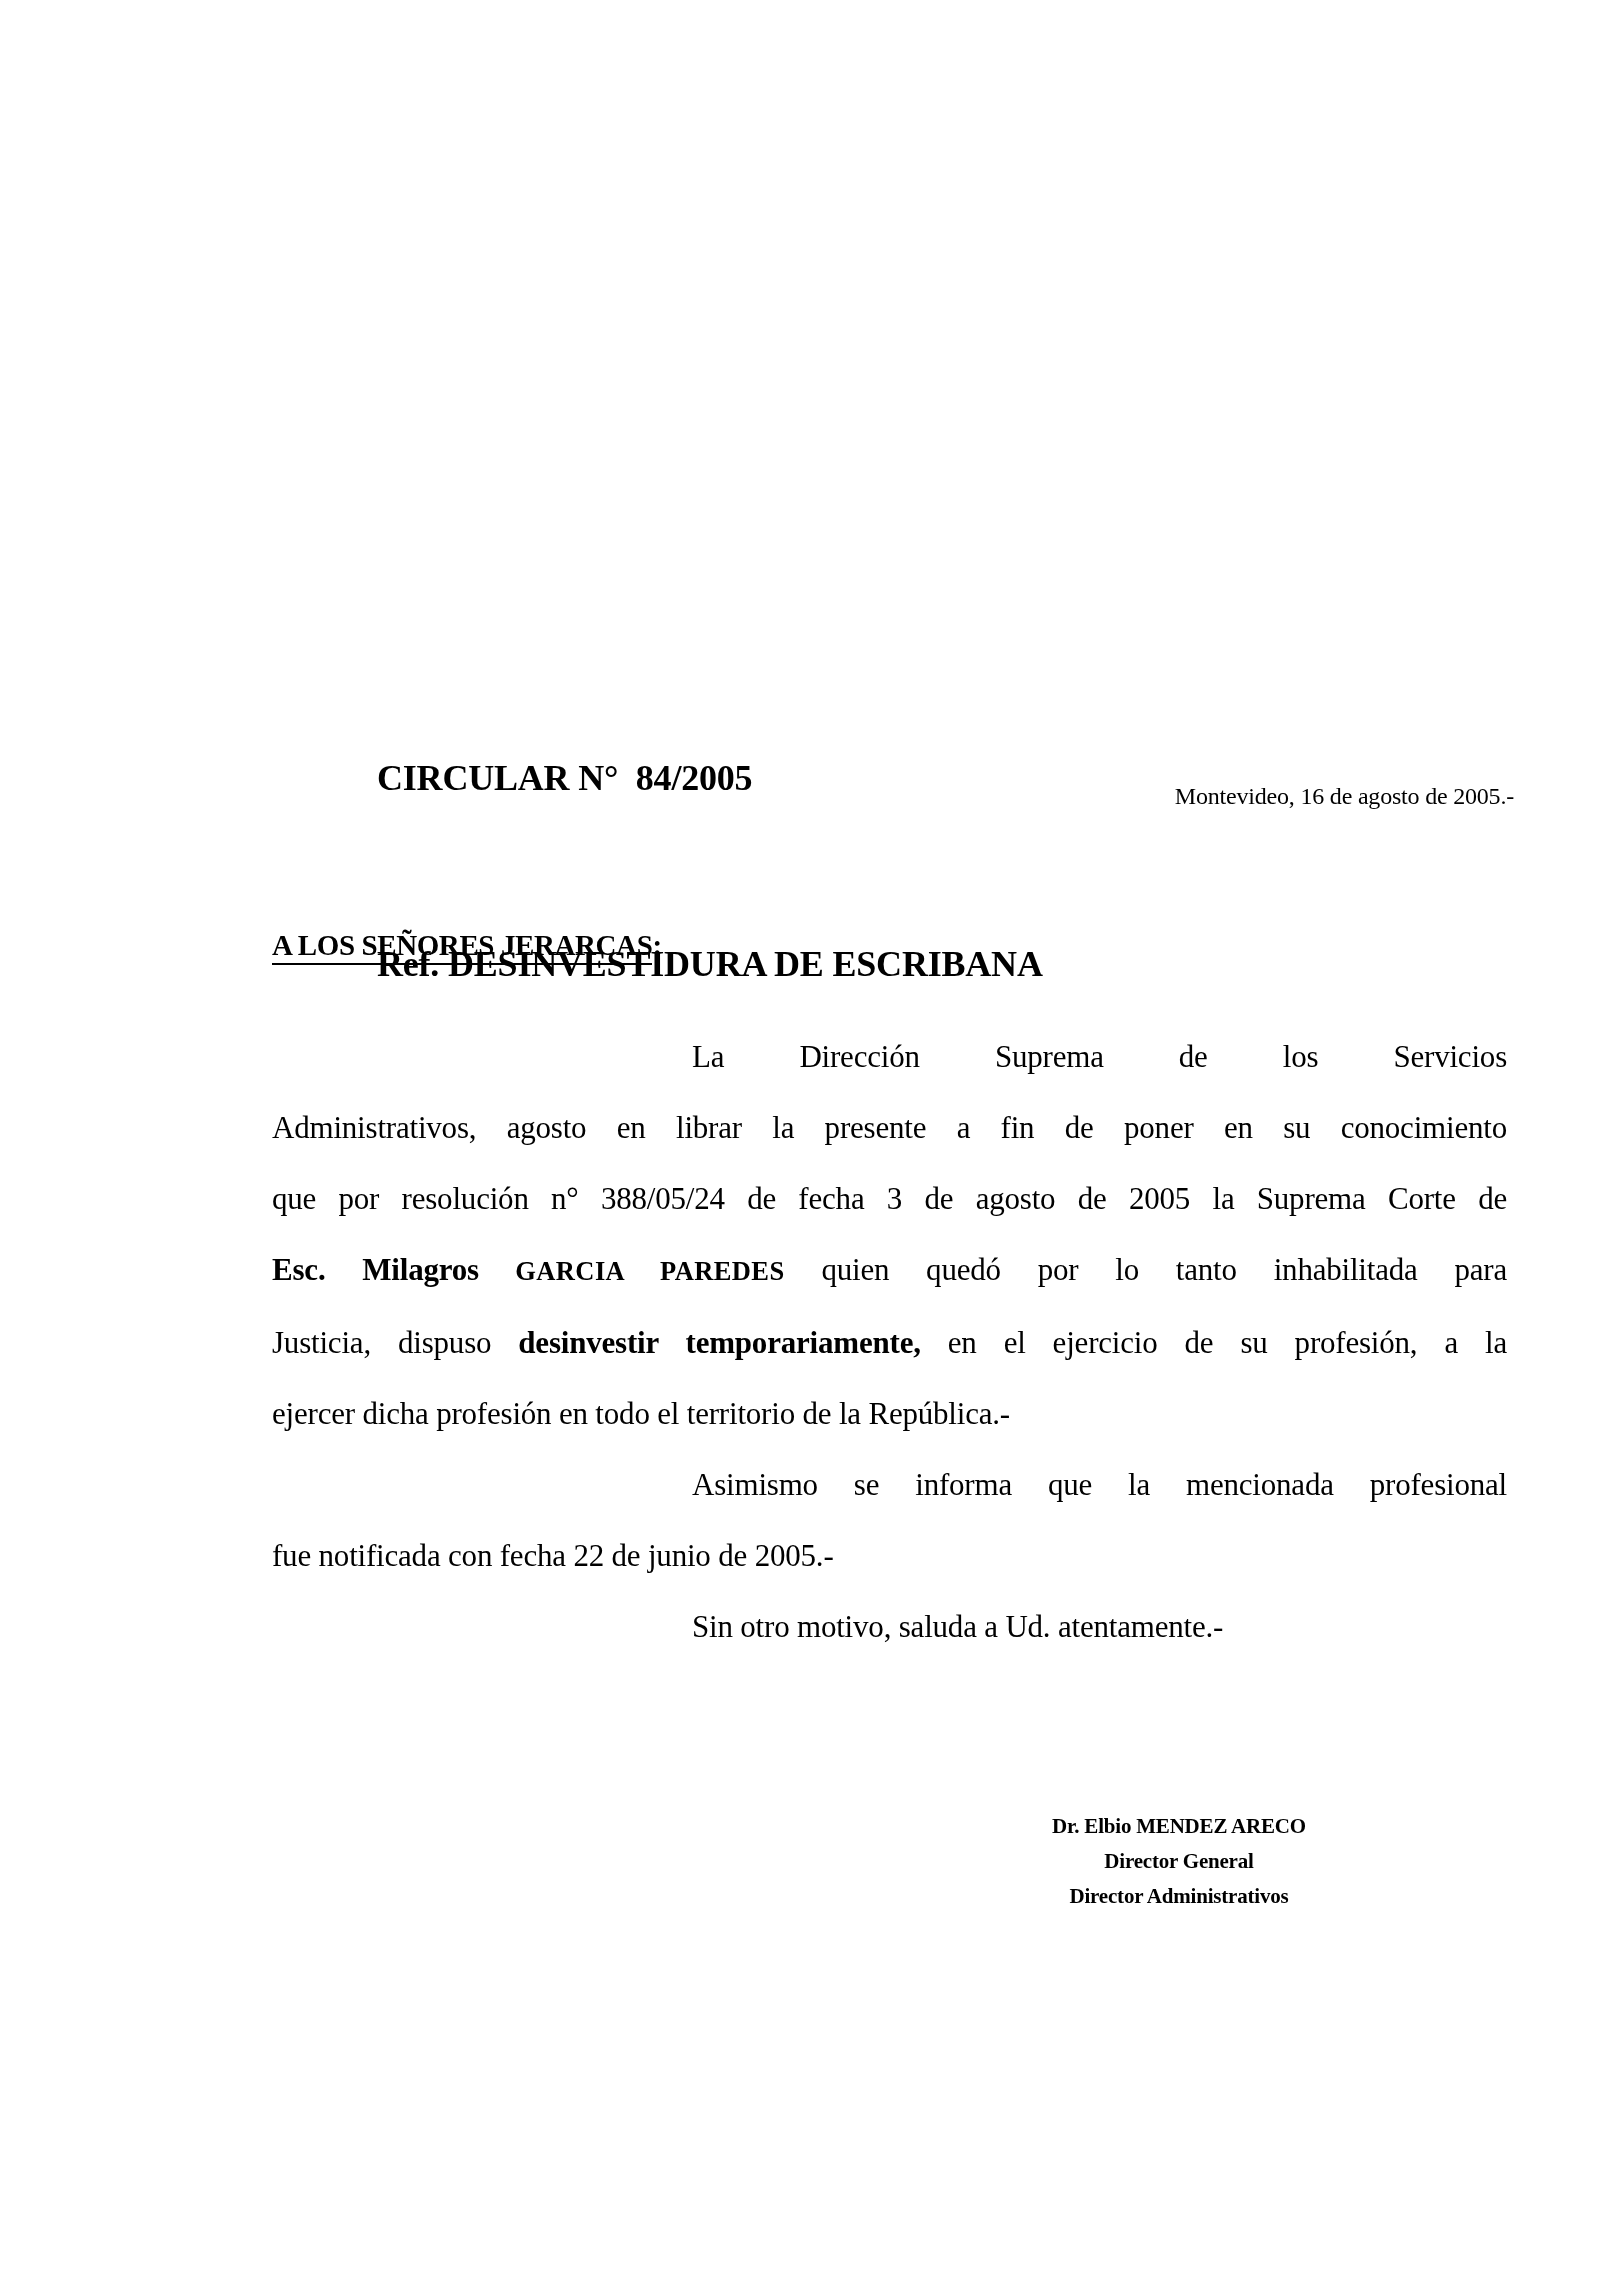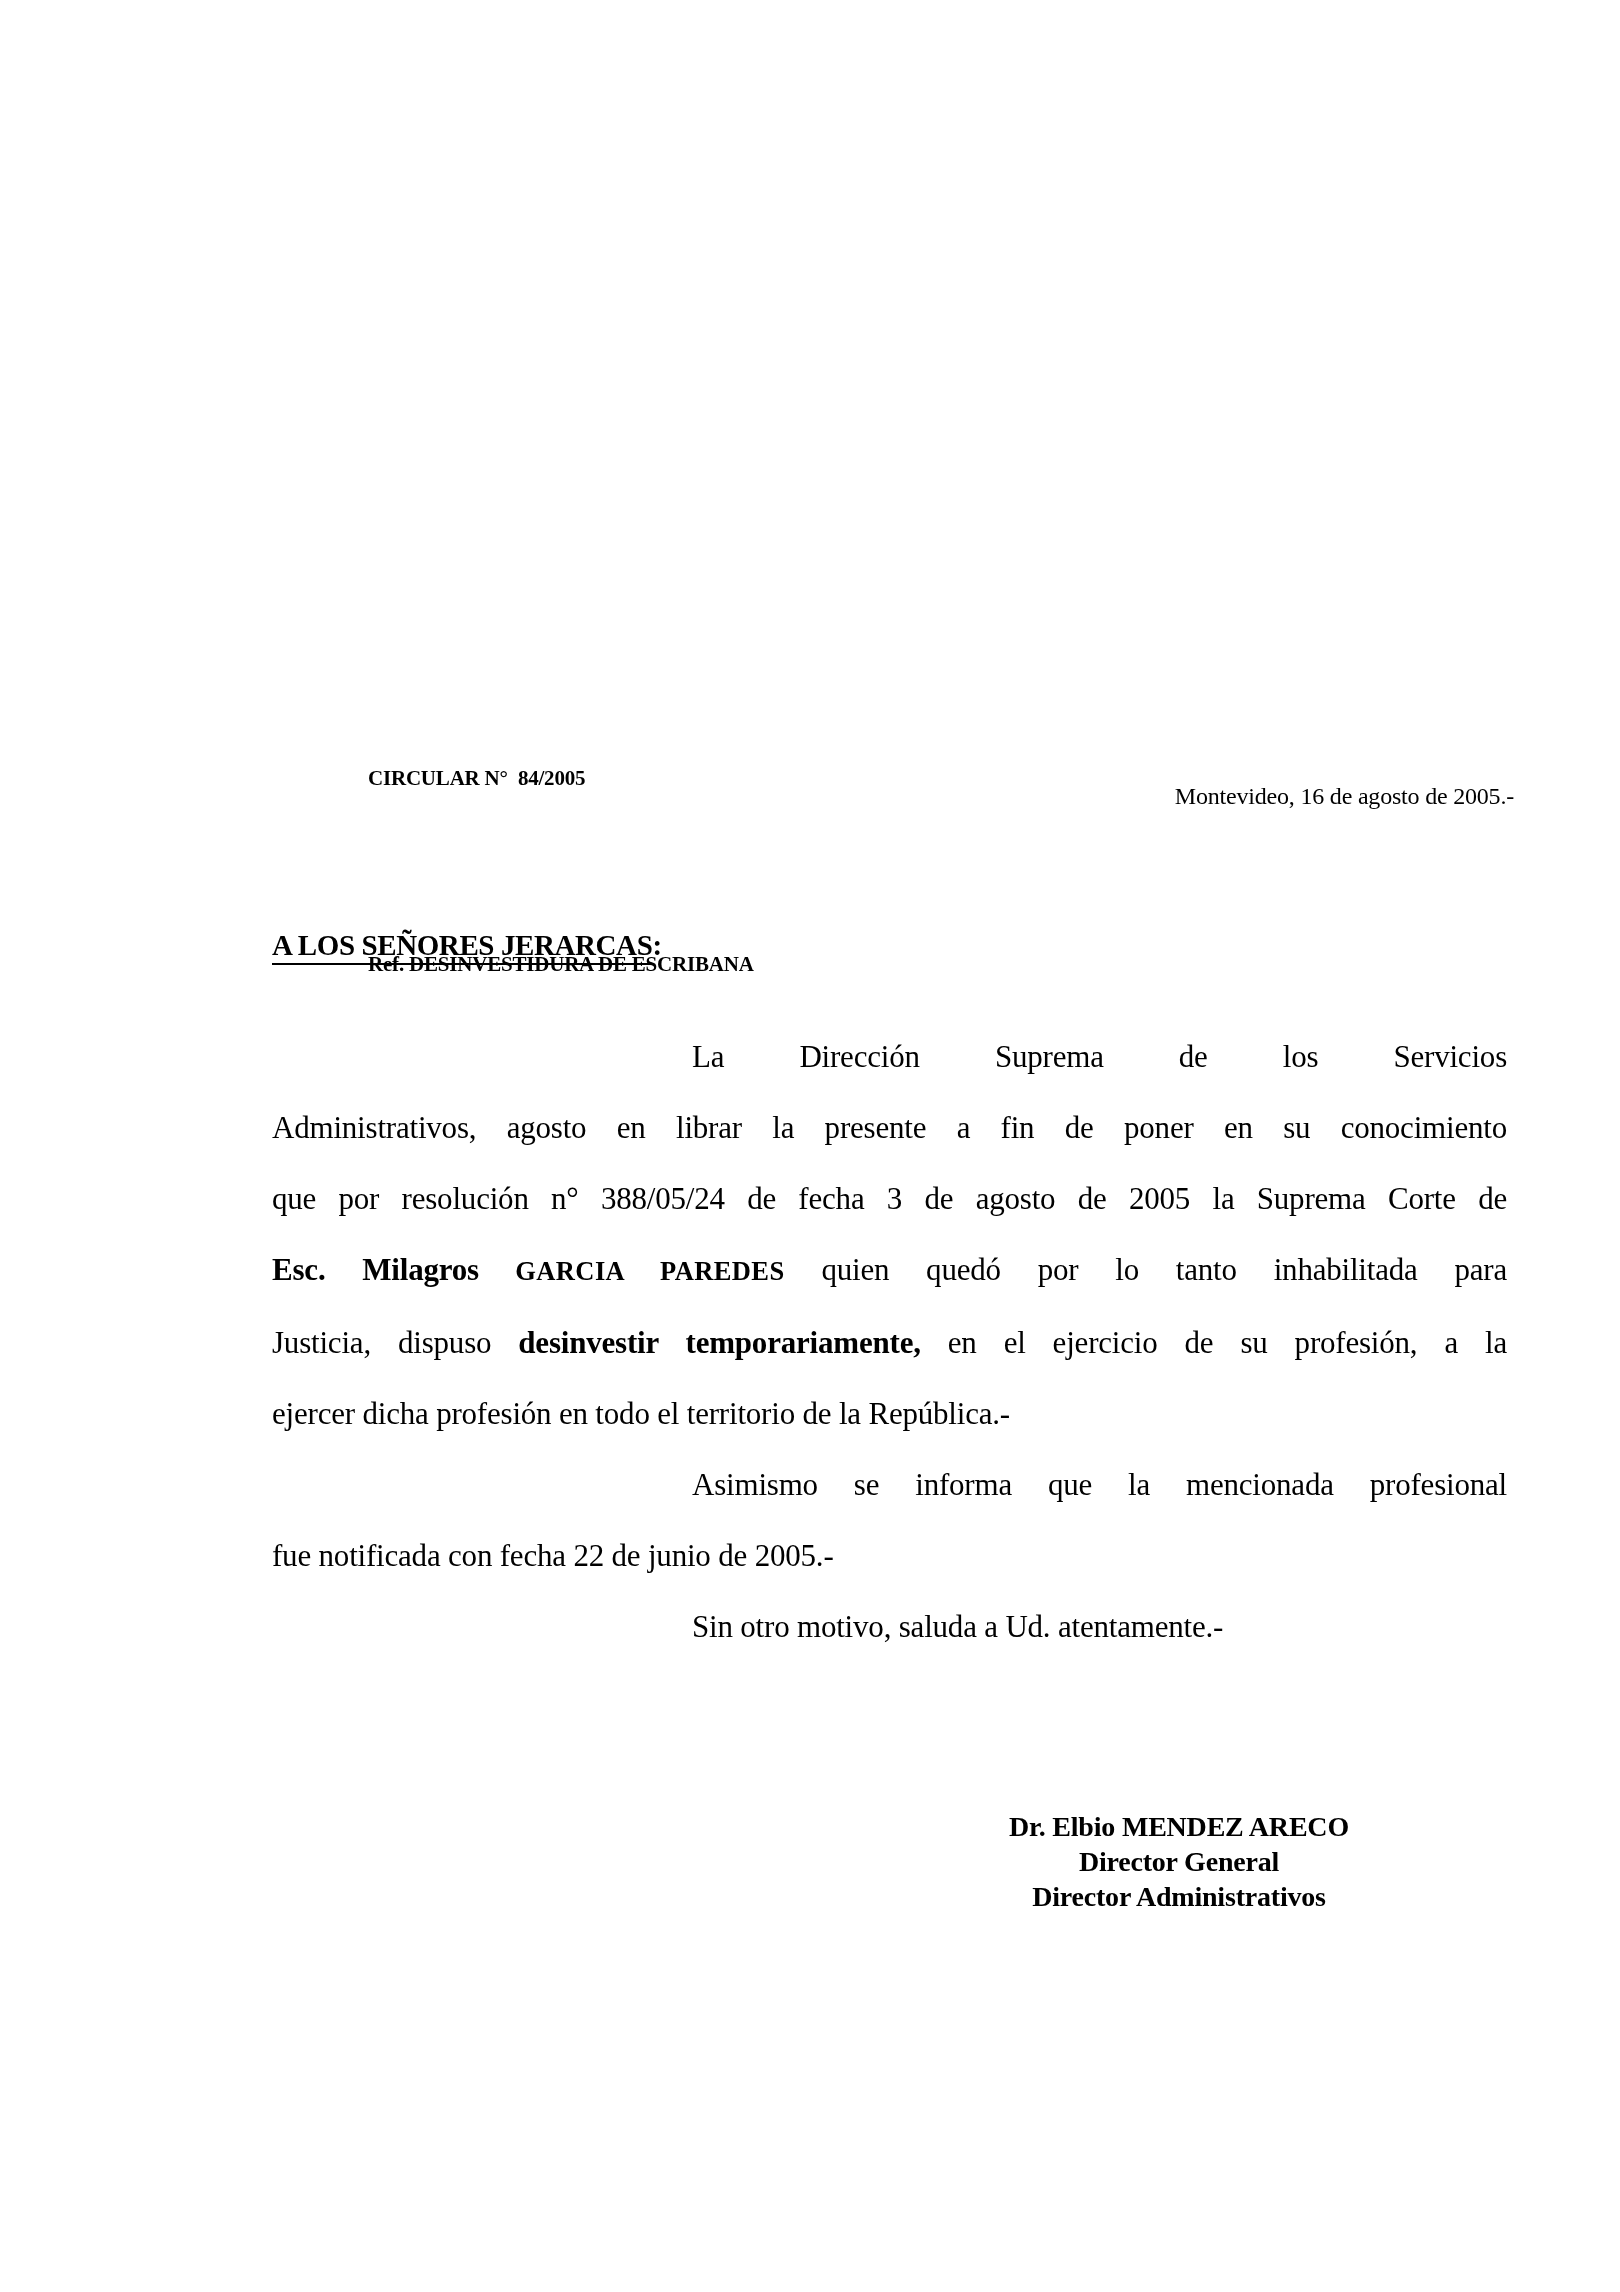--- a/index.html
+++ b/index.html
@@ -12,23 +12,23 @@
     width: 1620px;
     height: 2293px;
     background: #ffffff;
     font-family: "Liberation Serif", "DejaVu Serif", serif;
     color: #000000;
     overflow: hidden;
   }
   
   .hdr {
     position: absolute;
-    left: 368px;
+    left: 377px;
     top: 623px;
-    font-size: 21px;
+    font-size: 36px;
     font-weight: bold;
     line-height: 62px;
     letter-spacing: -0.2px;
     white-space: pre-wrap;
   }
   
   .dateline {
     position: absolute;
     top: 775px;
     right: 106px;
@@ -72,21 +72,21 @@
     font-size: 26.5px;
     letter-spacing: 0.4px;
   }
   
   .signature {
     position: absolute;
     left: 934px;
     top: 1809px;
     width: 490px;
     text-align: center;
-    font-size: 28px;
+    font-size: 21px;
     font-weight: bold;
     line-height: 35px;
     letter-spacing: -0.2px;
   }
 </style>
 </head>
 <body>
 
 <div class="page">
 

